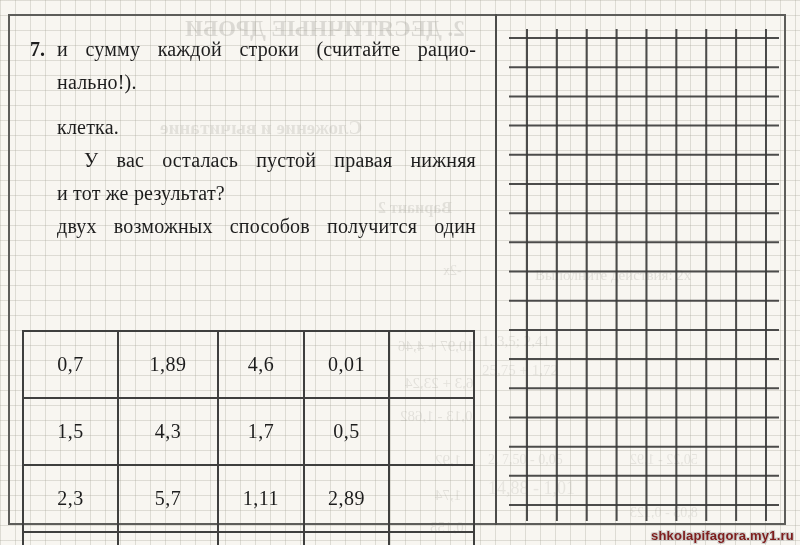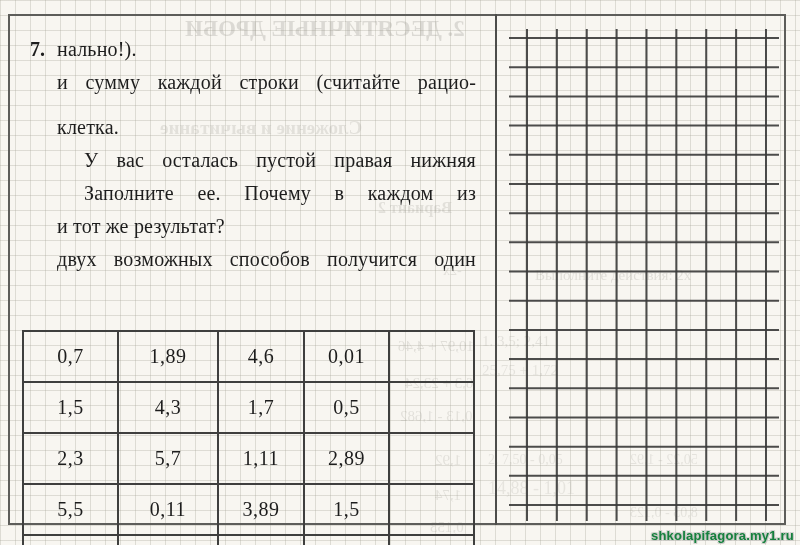--- a/index.html
+++ b/index.html
@@ -36,21 +36,21 @@
     font-size:20px;line-height:33px;height:33px;overflow:visible;
     letter-spacing:0.2px;
   }
   .line.just{text-align:justify;text-align-last:justify;}
   .line.indent{text-indent:27px;}
   table.sum{
     position:absolute;left:22px;top:330px;border-collapse:collapse;table-layout:fixed;
     width:451px;
   }
   table.sum td{
-    border:2px solid #3f3f3e;height:33px;padding:8px;
+    border:2px solid #3f3f3e;height:33px;padding:16px;
     font-size:20px;text-align:center;vertical-align:middle;
     font-family:"Liberation Serif", serif;letter-spacing:0.5px;
   }
   #grid-svg{position:absolute;left:497px;top:14px;}
   .ghost{
     position:absolute;color:#8d8b83;white-space:nowrap;
     filter:blur(0.7px);pointer-events:none;
   }
   .ghost.m{transform:scaleX(-1);transform-origin:center;display:inline-block;}
   .ghost.b{font-weight:bold;}
@@ -115,29 +115,28 @@
       <line x1="149.5" y1="15" x2="149.5" y2="507" stroke="#3a3a3a" stroke-width="2" opacity="0.9"></line>
       <line x1="179.375" y1="15" x2="179.375" y2="507" stroke="#3a3a3a" stroke-width="2" opacity="0.9"></line>
       <line x1="209.25" y1="15" x2="209.25" y2="507" stroke="#3a3a3a" stroke-width="2" opacity="0.9"></line>
       <line x1="239.125" y1="15" x2="239.125" y2="507" stroke="#3a3a3a" stroke-width="2" opacity="0.9"></line>
       <line x1="269" y1="15" x2="269" y2="507" stroke="#3a3a3a" stroke-width="2" opacity="0.9"></line>
     </svg>
 
   <div class="problem-number">7.</div>
   <div class="problem-text" id="paragraphs">
       <div class="para gap">
+        <div class="line just">и сумму каждой строки (считайте рацио-</div>
         <div class="line">нально!).</div>
-        <div class="line just">и сумму каждой строки (считайте рацио-</div>
       </div>
       <div class="para">
         <div class="line">клетка.</div>
         <div class="line just indent">У вас осталась пустой правая нижняя</div>
       </div>
       <div class="para">
-        <div class="line just indent">Заполните ее. Почему в каждом из</div>
         <div class="line">и тот же результат?</div>
         <div class="line just">двух возможных способов получится один</div>
       </div>
     </div>
 
   <table class="sum">
     <colgroup id="cols">
         <col style="width: 95px;">
         <col style="width: 100px;">
         <col style="width: 86px;">
@@ -176,14 +175,14 @@
         <tr>
           <td></td>
           <td></td>
           <td></td>
           <td></td>
           <td></td>
         </tr>
       </tbody>
   </table>
 
-  <div class="watermark" style="color: #15803d;">shkolapifagora.my1.ru</div>
+  <div class="watermark" style="color: #7f1d1d;">shkolapifagora.my1.ru</div>
 </div>
 
 </body></html>

